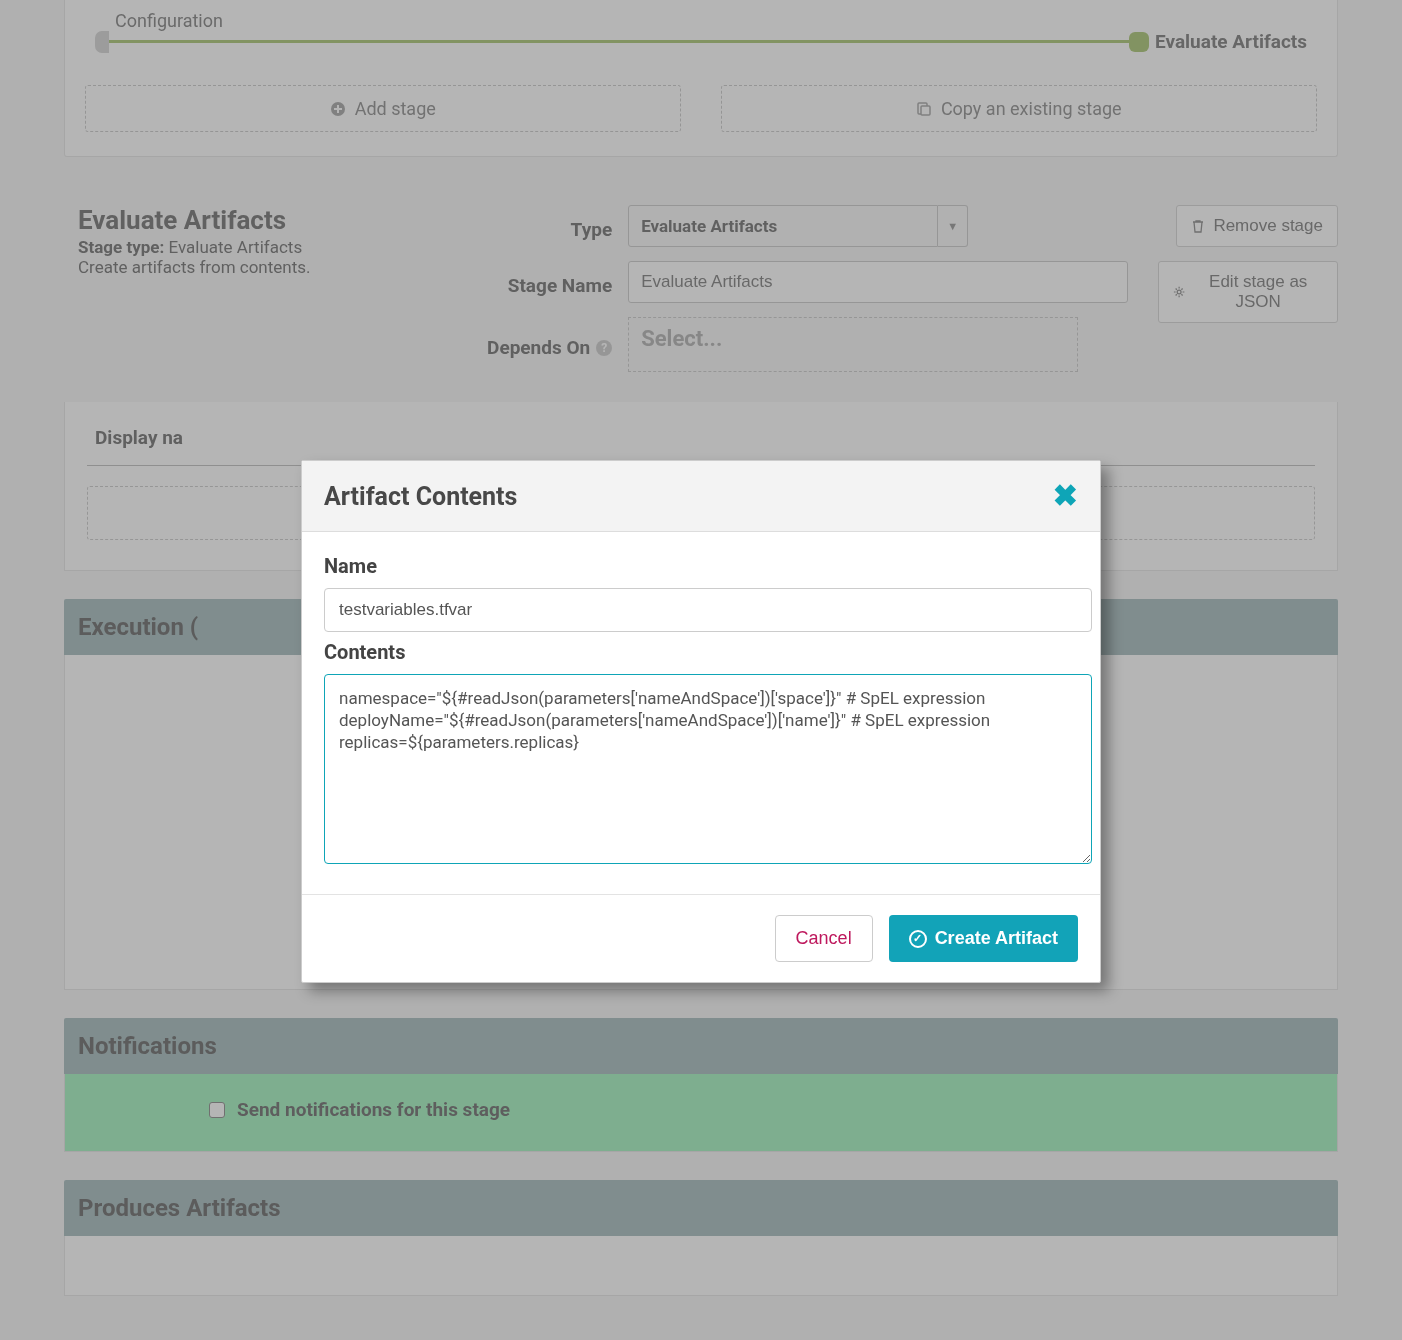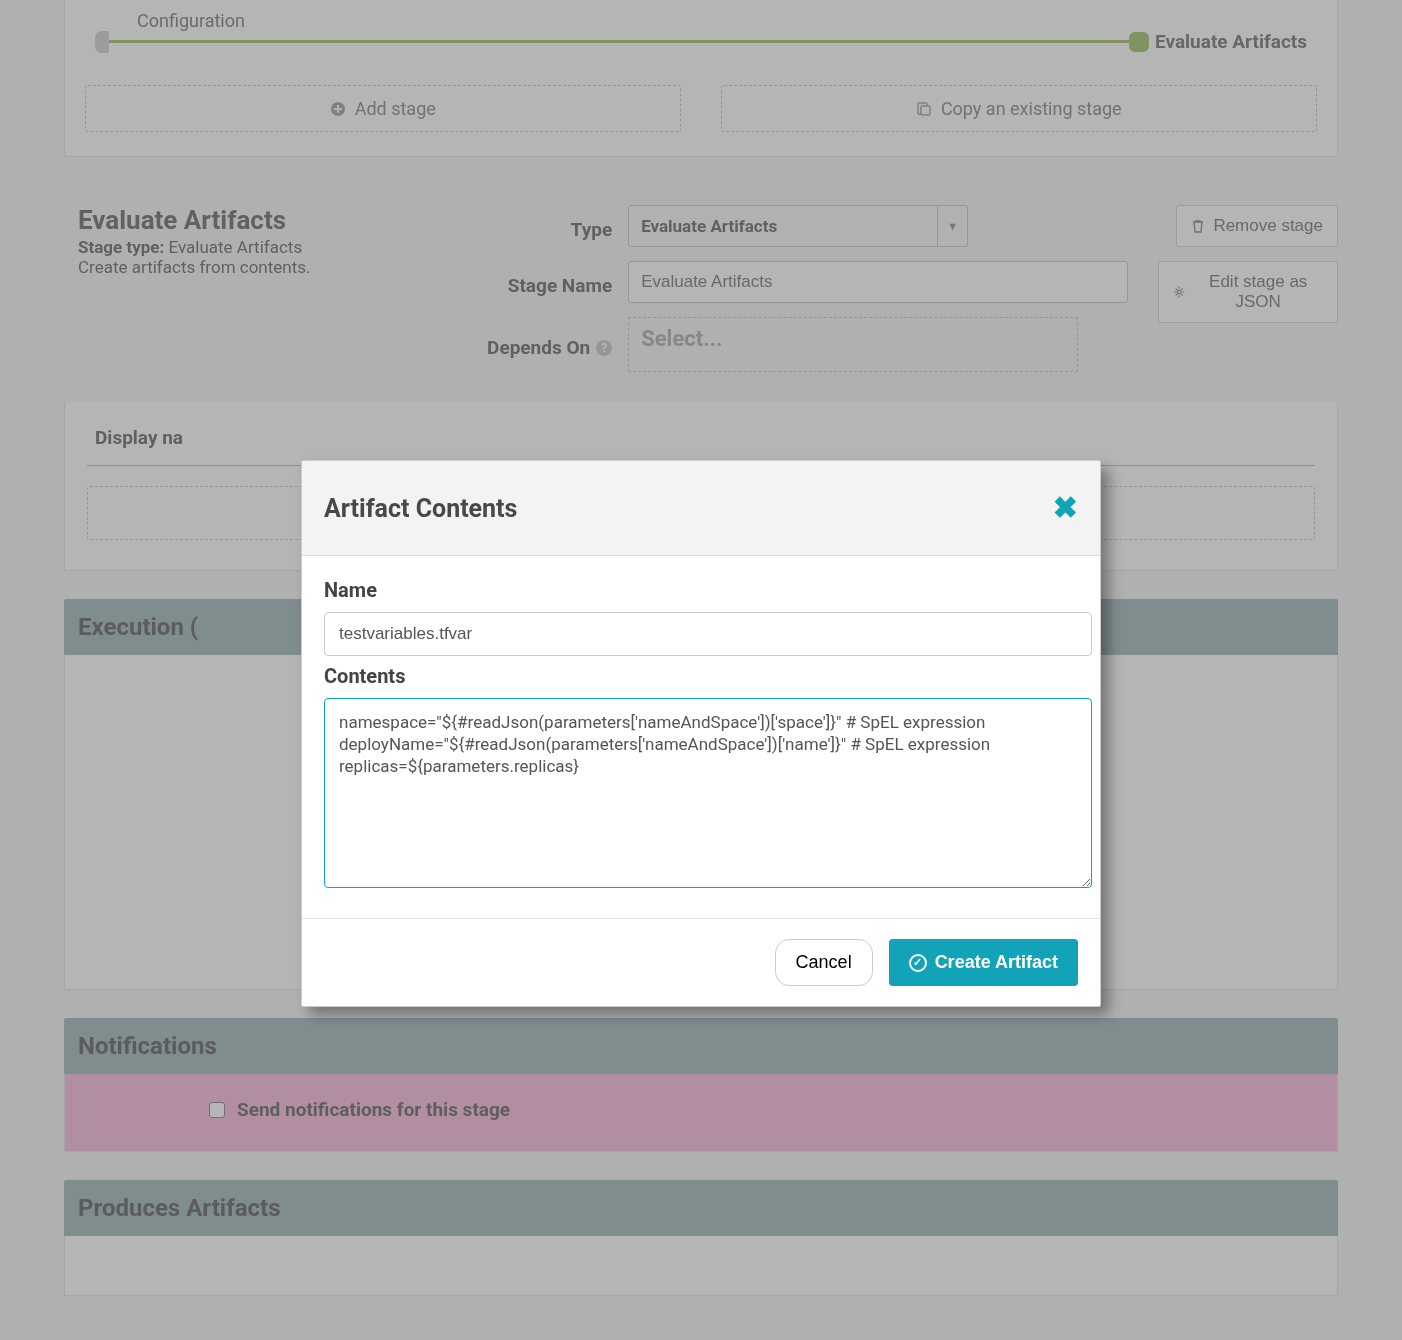--- a/index.html
+++ b/index.html
@@ -35,21 +35,21 @@
     border-radius: 7px 0 0 7px;
   }
   .pipe-line {
     flex: 1;
     height: 3px;
     background: #8fb447;
     position: relative;
   }
   .pipe-config-label {
     position: absolute;
-    left: 28px;
+    left: 6px;
     top: -30px;
     color: #5a5a5a;
     font-size: 18px;
   }
   .pipe-node {
     width: 20px; height: 20px;
     background: #8fb447;
     border-radius: 6px;
     margin-left: -2px;
   }
@@ -212,21 +212,21 @@
     border-radius: 3px;
   }
   .exec-body {
     background: #fff;
     border: 1px solid #ddd;
     border-top: none;
     height: 335px;
     margin-bottom: 28px;
   }
   .notif-body {
-    background: #f9a8d4;
+    background: #86efac;
     border: 1px solid #ddd;
     border-top: none;
     padding: 24px 24px 30px 24px;
     margin-bottom: 28px;
   }
   .cb-row {
     display: flex;
     align-items: center;
     gap: 12px;
     padding-left: 120px;
@@ -258,21 +258,21 @@
     border: 1px solid #ccc;
     box-shadow: 8px 8px 14px rgba(0,0,0,0.35);
     border-radius: 2px;
   }
   .modal-head {
     background: #f3f3f3;
     border-bottom: 1px solid #ddd;
     display: flex;
     align-items: center;
     justify-content: space-between;
-    padding: 32px 22px;
+    padding: 20px 22px;
   }
   .modal-head h3 {
     font-size: 25px;
     font-weight: 700;
     color: #484848;
   }
   .close-x {
     color: #0ea5b7;
     font-size: 30px;
     font-weight: 900;
@@ -312,24 +312,24 @@
   .modal-foot {
     border-top: 1px solid #e3e3e3;
     padding: 20px 22px;
     display: flex;
     justify-content: flex-end;
     gap: 16px;
   }
   .m-btn-sec {
     border: 1px solid #ccc;
     background: #fff;
-    border-radius: 14px;
+    border-radius: 4px;
     padding: 12px 20px;
     font-size: 18px;
-    color: #000000;
+    color: #be185d;
     cursor: pointer;
   }
   .m-btn-pri {
     border: none;
     background: #12a3b8;
     color: #fff;
     border-radius: 4px;
     padding: 12px 20px;
     font-size: 18px;
     cursor: pointer;

